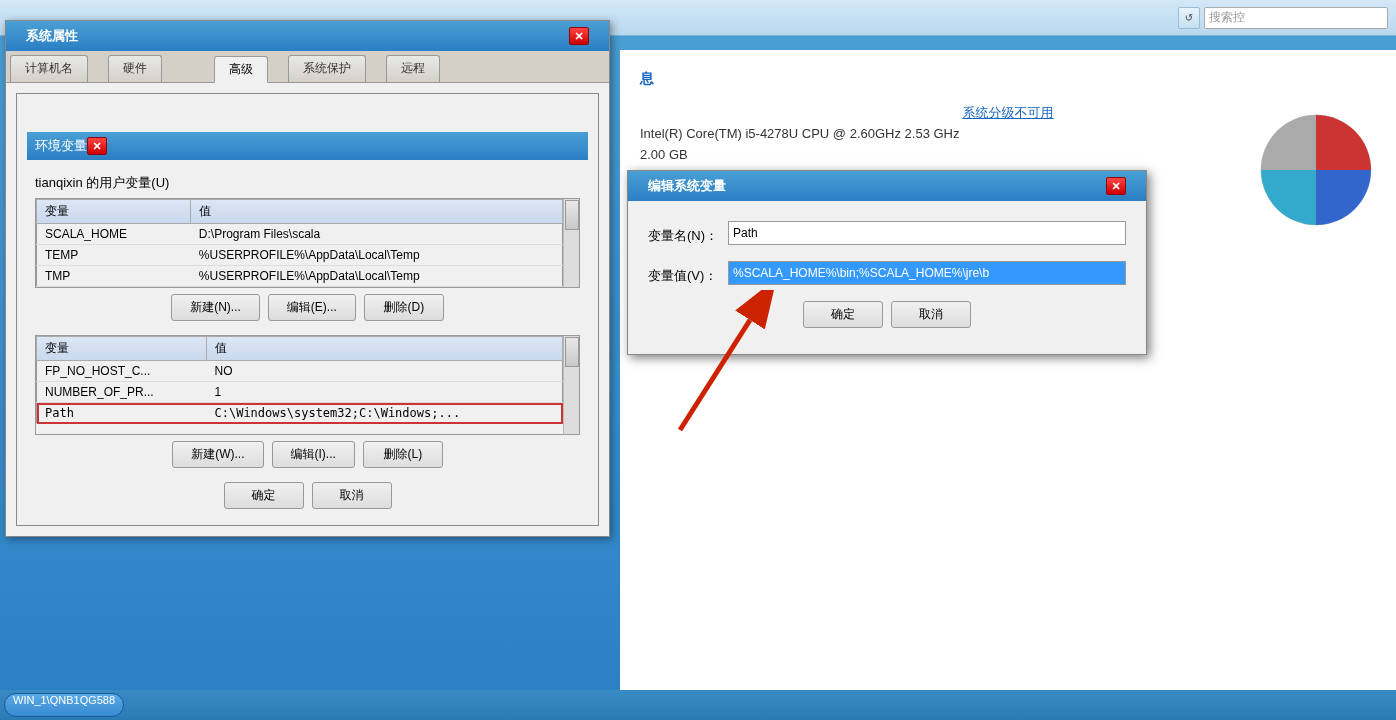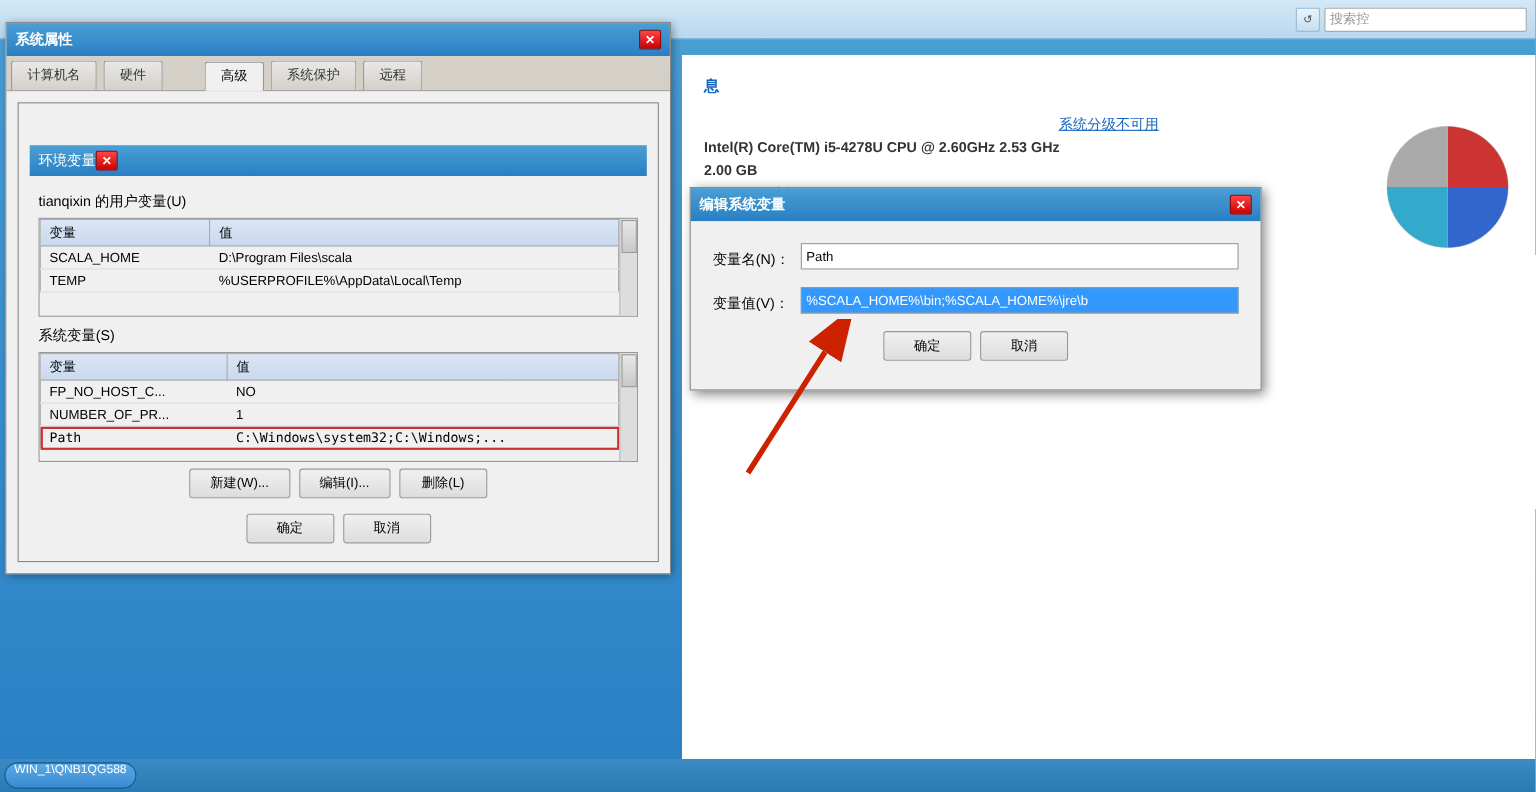--- a/index.html
+++ b/index.html
@@ -73,21 +73,20 @@
       font-size: 14px;
       color: #1565c0;
       font-weight: bold;
       margin-bottom: 16px;
     }
 
     .system-info-item {
       color: #333;
       margin-bottom: 6px;
       font-size: 13px;
-      font-weight: bold;
     }
 
     .system-rating-link {
       color: #1565c0;
       text-decoration: underline;
       cursor: pointer;
       display: block;
       margin-bottom: 4px;
       text-align: center;
     }
@@ -108,21 +107,21 @@
       left: 5px;
       width: 605px;
       background: #f0f0f0;
       border: 1px solid #888;
       box-shadow: 2px 2px 8px rgba(0,0,0,0.4);
     }
 
     .dialog-titlebar {
       background: linear-gradient(180deg, #4a9fd4 0%, #2a7fc4 100%);
       color: white;
-      padding: 6px 8px;
+      padding: 6px 20px;
       display: flex;
       align-items: flex-start;
       justify-content: space-between;
       font-size: 13px;
       font-weight: bold;
     }
 
     .titlebar-btn {
       width: 20px;
       height: 18px;
@@ -136,21 +135,21 @@
       align-items: center;
       justify-content: center;
       font-weight: bold;
     }
 
     
     .tab-bar {
       background: #d4d0c8;
       display: flex;
       padding: 4px 4px 0;
-      gap: 6px;
+      gap: 20px;
       border-bottom: 1px solid #999;
     }
 
     .tab {
       padding: 4px 14px;
       background: linear-gradient(180deg, #e8e8e8 0%, #d4d0c8 100%);
       border: 1px solid #999;
       border-bottom: none;
       cursor: pointer;
       font-size: 12px;
@@ -381,30 +380,38 @@
             </thead>
             <tbody>
               <tr>
                 <td>SCALA_HOME</td>
                 <td>D:\Program Files\scala</td>
               </tr>
               <tr>
                 <td>TEMP</td>
                 <td>%USERPROFILE%\AppData\Local\Temp</td>
               </tr>
+              <tr>
+                <td>TMP</td>
+                <td>%USERPROFILE%\AppData\Local\Temp</td>
+              </tr>
             </tbody>
           </table>
           <div class="vscroll">
             <div class="vscroll-thumb"></div>
           </div>
         </div>
+        <div class="btn-row">
+          <button class="win-btn">新建(N)...</button>
+          <button class="win-btn">编辑(E)...</button>
+          <button class="win-btn">删除(D)</button>
+        </div>
       </div>
 
       <div style="padding:4px 8px;">
-        <div class="env-section-title">系统变量(S)</div>
         <div style="border:1px solid #999; height:100px; overflow:hidden; position:relative;">
           <table class="env-table" style="width:calc(100% - 16px);">
             <thead>
               <tr>
                 <th>变量</th>
                 <th>值</th>
               </tr>
             </thead>
             <tbody>
               <tr>

